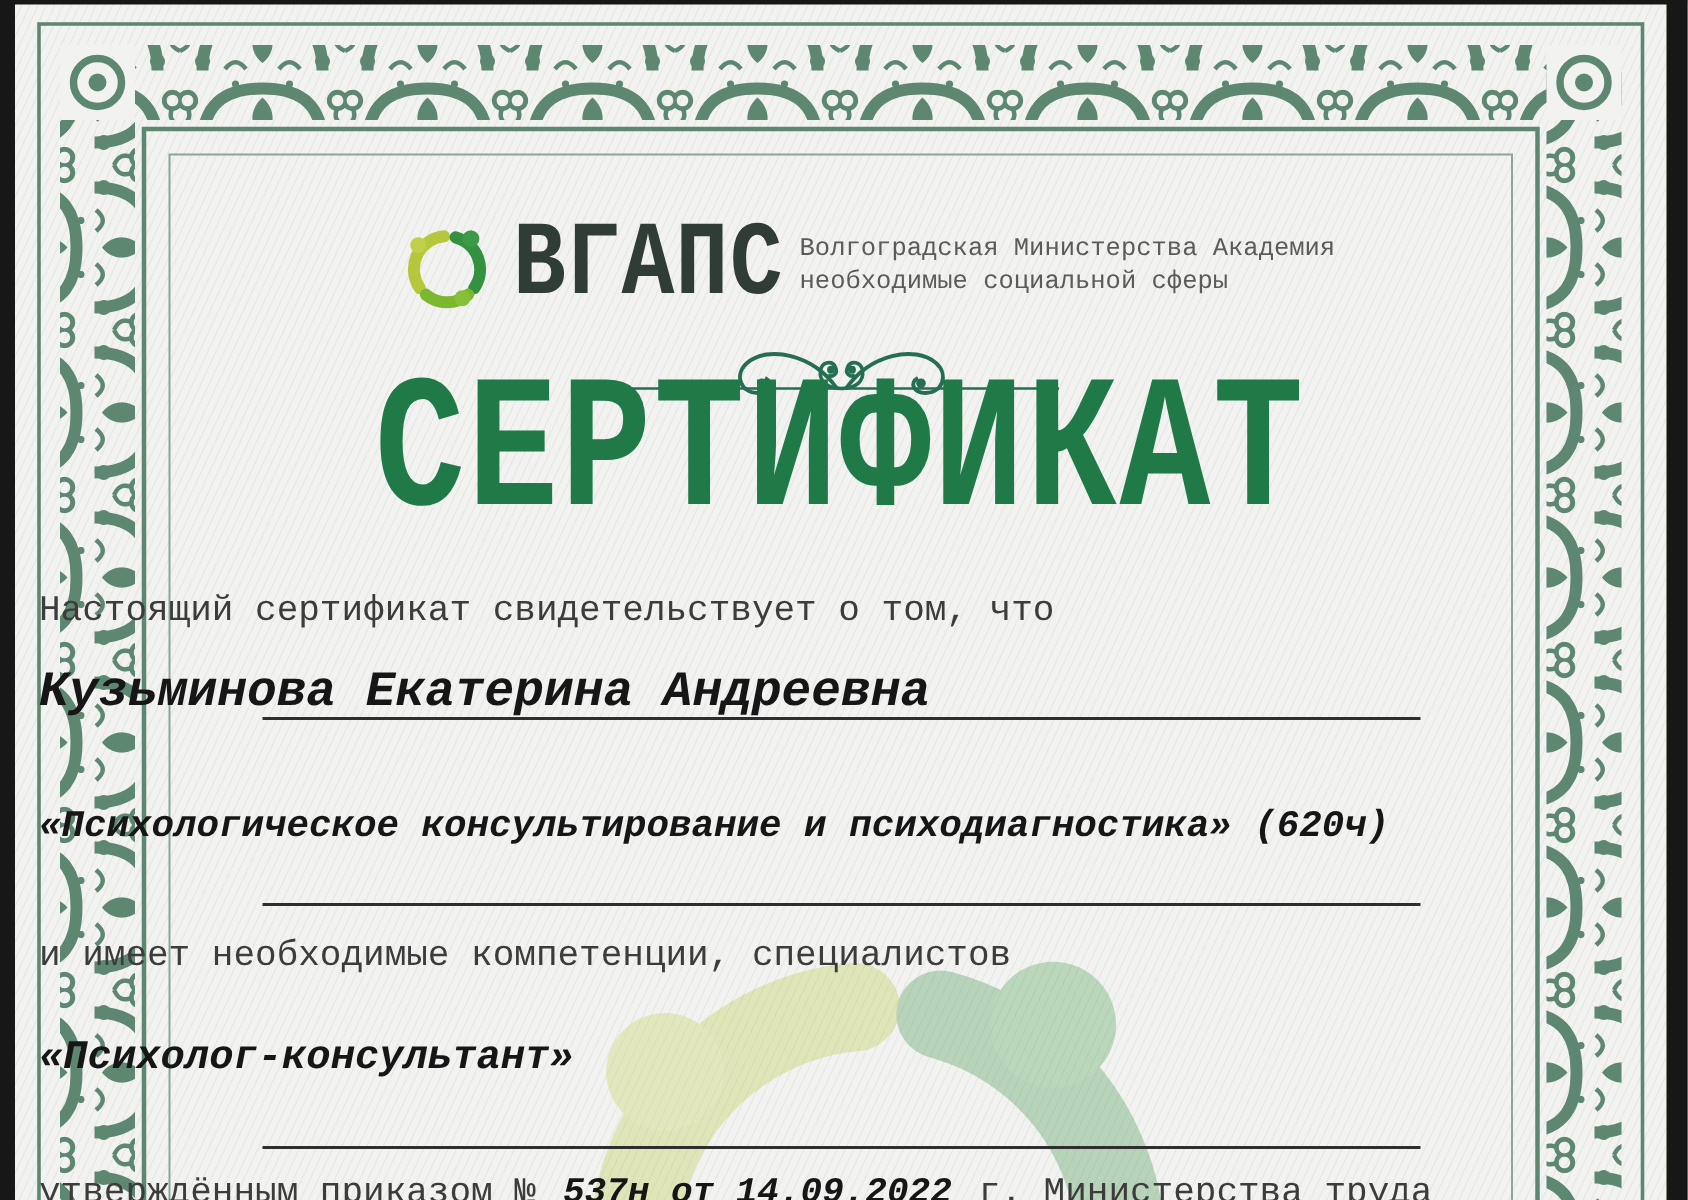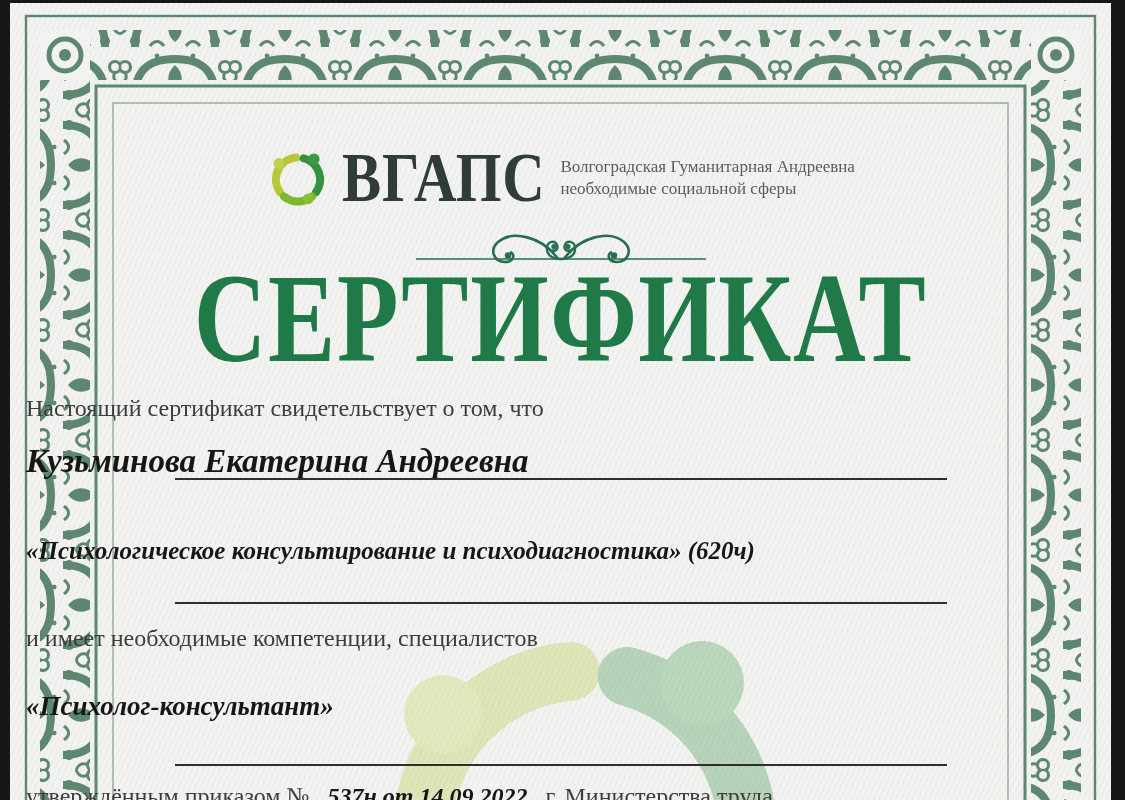--- a/index.html
+++ b/index.html
@@ -1,19 +1,19 @@
 <!DOCTYPE html>
 <html><head>
 <meta charset="utf-8">
 <style>
   html,body{margin:0;padding:0;background:#101010;}
   .stage{
     position:relative;width:1125px;height:800px;overflow:hidden;
     background:#fef9c3;
-    font-family:Liberation Serif, serif;
+    font-family:Liberation Mono, monospace;
   }
   .page{
     position:absolute;left:10px;top:0;width:1101px;height:1200px;
     background-color:#f2f2f0;
     background-image:repeating-linear-gradient(115deg,
       rgba(125,125,120,0.08) 0px, rgba(125,125,120,0.08) 1px,
       rgba(255,255,255,0) 1px, rgba(255,255,255,0) 5px);
   }
   .edge-strip{position:absolute;background:#171717;z-index:30;}
   .edge-left{left:0;top:0;width:10px;height:800px;}
@@ -28,21 +28,21 @@
   .brand-acronym{
     display:inline-block;font-weight:bold;font-size:70px;line-height:1;
     color:#2f3d36;letter-spacing:1px;transform:scaleX(0.84);transform-origin:left center;
     margin-left:6px;white-space:nowrap;
   }
   .brand-org{margin-left:-24px;font-size:17px;line-height:22px;color:#5b5b5b;}
 
   .flourish{position:absolute;left:50%;top:226px;transform:translateX(-50%);}
 
   .cert-title{
-    position:absolute;left:0;top:256px;width:100%;text-align:center;margin:0;
+    position:absolute;left:0;top:240px;width:100%;text-align:center;margin:0;
     font-size:126px;font-weight:bold;line-height:1;color:#1f7a48;white-space:nowrap;
   }
   .cert-title span{display:inline-block;transform:scaleX(0.80);transform-origin:center;letter-spacing:2px;}
 
   .tline{position:absolute;left:0;width:100%;color:#3c3c3c;font-size:24px;line-height:1.2;margin:0;padding-left:16px;}
   .t-intro{top:394px;}
   .t-name{top:442px;font-size:33px;font-weight:bold;font-style:italic;color:#161616;}
   .t-training{top:502px;}
   .t-program{top:536px;font-size:25px;font-weight:bold;font-style:italic;color:#161616;}
   .t-comp1{top:624px;}
@@ -131,21 +131,21 @@
     </svg>
 
     <div class="content">
 
       <div class="brand">
         <svg class="brand-icon" viewBox="0 0 100 100">
           <use href="#logomark"></use>
         </svg>
         <span class="brand-acronym">ВГАПС</span>
         <div class="brand-org">
-          <div>Волгоградская Гуманитарная Андреевна</div>
+          <div>Волгоградская Министерства Академия</div>
           <div>необходимые социальной сферы</div>
         </div>
       </div>
 
       <svg class="flourish" width="290" height="38" viewBox="0 0 290 38">
         <line x1="0" y1="33" x2="290" y2="33" stroke="#256e52" stroke-width="1.6"></line>
         <path d="M142,33 C126,10 96,4 82,16 C73,24 78,36 89,36 C97,36 100,29 94,26" fill="none" stroke="#256e52" stroke-width="2.6"></path>
         <circle cx="92" cy="29.5" r="3.2" fill="#256e52"></circle>
         <path d="M148,33 C164,10 194,4 208,16 C217,24 212,36 201,36 C193,36 190,29 196,26" fill="none" stroke="#256e52" stroke-width="2.6"></path>
         <circle cx="198" cy="29.5" r="3.2" fill="#256e52"></circle>

